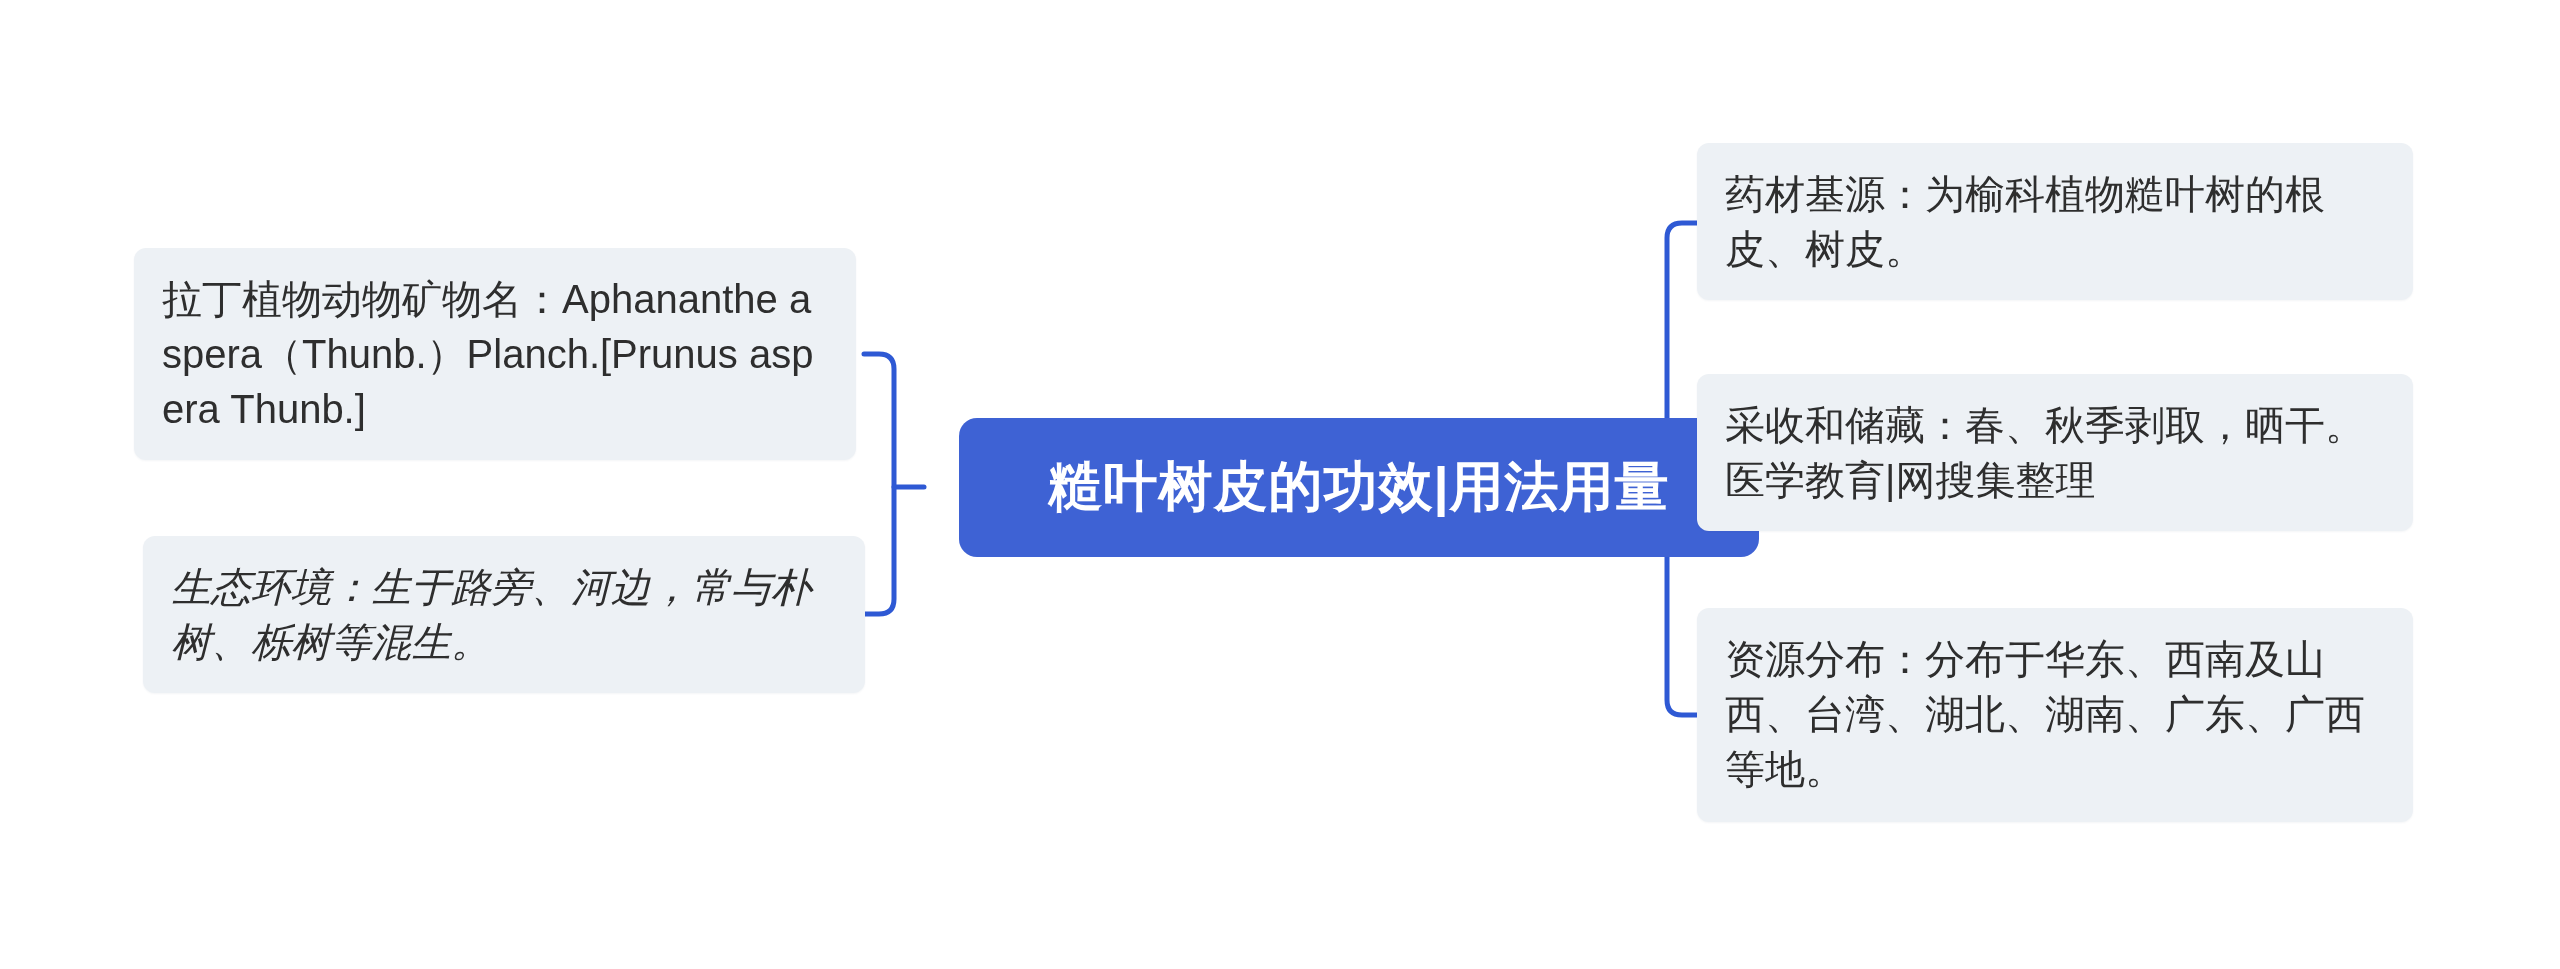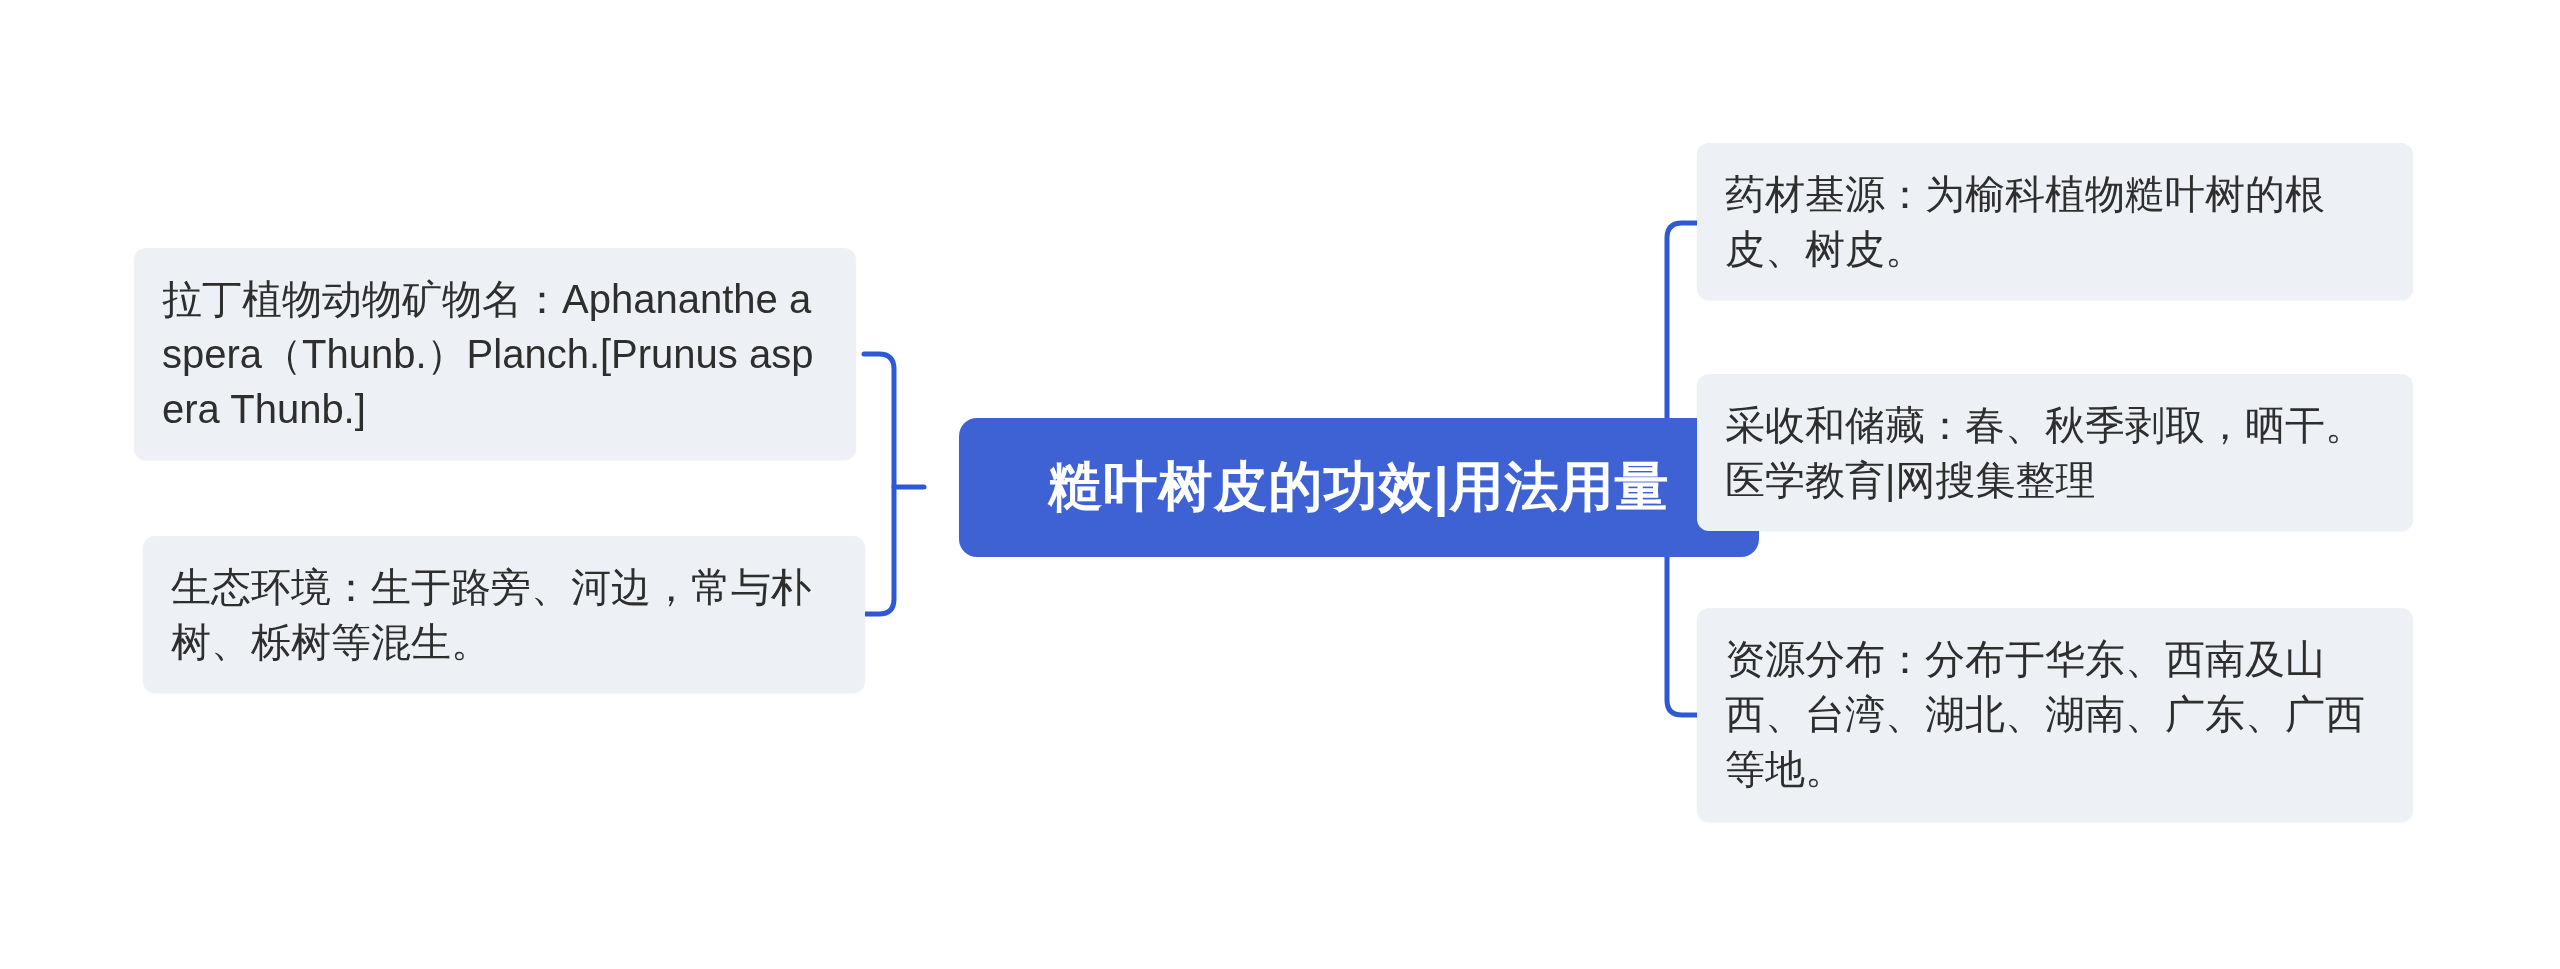--- a/index.html
+++ b/index.html
@@ -36,21 +36,21 @@
     border-radius: 12px;
     padding: 24px 28px;
     color: #2e2e2e;
     font-size: 40px;
     line-height: 55px;
     text-align: left;
     word-break: break-all;
     box-shadow: 0 1px 2px rgba(40,60,90,0.05);
   }
   .branch-l1 { left: 134px;  top: 248px; width: 722px; height: 212px; }
-  .branch-l2 { left: 143px;  top: 536px; width: 722px; height: 157px; }
+  .branch-l2 { left: 143px;  top: 536px; width: 722px; height: 157px; font-style: italic; }
   .branch-r1 { left: 1697px; top: 143px; width: 716px; height: 157px; }
   .branch-r2 { left: 1697px; top: 374px; width: 716px; height: 157px; }
   .branch-r3 { left: 1697px; top: 608px; width: 716px; height: 214px; }
   .root-node {
     position: absolute;
     left: 922px;
     top: 418px;
     width: 800px;
     height: 139px;
     box-sizing: border-box;

